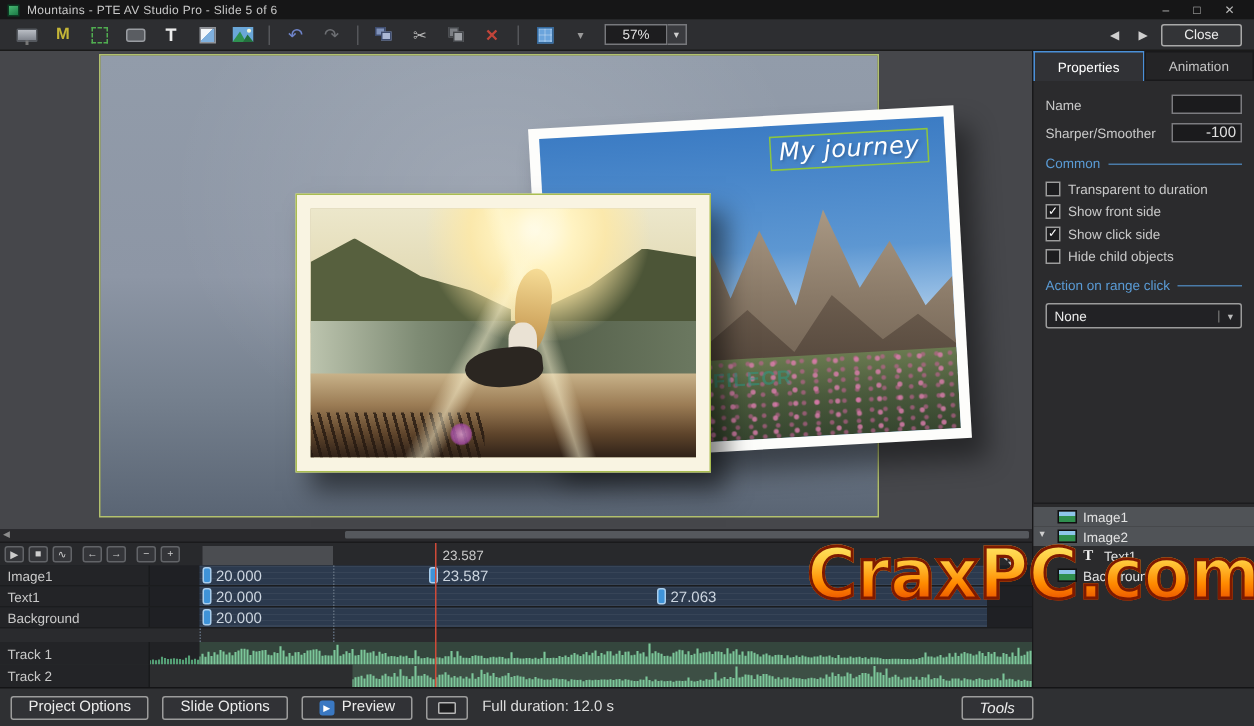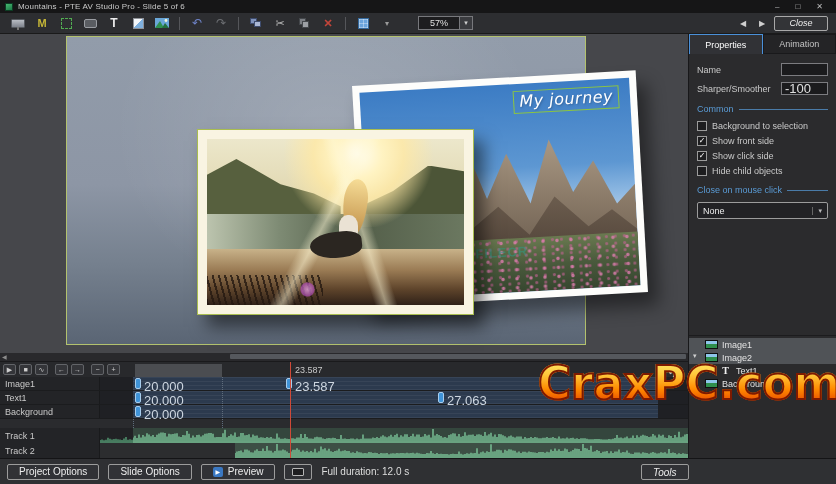--- a/index.html
+++ b/index.html
@@ -40,27 +40,27 @@
   .ic-copy { position: relative; width: 11px; height: 10px; }
   .ic-copy i { position: absolute; width: 7px; height: 7px; background: #7c7f84; border: 1px solid #44474b; }
   .ic-copy i:last-child { left: 3px; top: 3px; background: #9da0a5; }
   .ic-del { color: #c2453a; font-weight: bold; font-size: 11px; }
   .ic-grid { width: 11px; height: 11px; background: #6ba4dc; border: 1px solid #35699c;
              background-image: linear-gradient(#ffffff55 1px, transparent 1px), linear-gradient(90deg,#ffffff55 1px, transparent 1px);
              background-size: 4px 4px; }
   .ic-chevron { color: #9a9a9a; font-size: 8px; }
   .zoom-box { display: flex; align-items: center; margin-left: 2px; }
   .zoom-value { width: 42px; height: 14px; background: #1d1d1f; border: 1px solid #77787c;
-                color: #e2e2e2; font-size: 9px; display: flex; align-items: center; justify-content: center; margin-left: 15px; }
+                color: #e2e2e2; font-size: 9px; display: flex; align-items: center; justify-content: center; }
   .zoom-drop { width: 13px; height: 14px; background: #3a3b3f; border: 1px solid #77787c; border-left: none;
                color: #cfcfcf; font-size: 7px; display: flex; align-items: center; justify-content: center; }
   .toolbar-right { margin-left: auto; display: flex; align-items: center; gap: 5px; padding-right: 8px; }
   .nav-arrow { width: 14px; height: 14px; color: #cfcfcf; font-size: 8px; display: flex; align-items: center; justify-content: center; }
   .close-btn { width: 54px; height: 15px; border: 1px solid #a9a9a9; border-radius: 2px; background: #333437;
-               color: #ececec; font-size: 9px; display: flex; align-items: center; justify-content: center; font-style: italic; }
+               color: #ececec; font-size: 9px; display: flex; align-items: center; justify-content: center; }
 
   
   .canvas { position: absolute; top: 34px; left: 0; width: 688px; height: 319px; background: #46474b; overflow: hidden; }
   .slide { position: absolute; left: 66px; top: 2px; width: 520px; height: 309px; border: 1px solid #b3c26e;
            background: radial-gradient(ellipse at 50% 30%, rgba(255,255,255,.14), transparent 58%),
                        linear-gradient(180deg, #929caa 0%, #8d96a5 48%, #75808e 74%, #5a6574 100%); }
 
   .photo-mountains { position: absolute; left: 291px; top: 41px; width: 284px; height: 222px; background: #fdfdfb;
                      padding: 7px; transform: rotate(-3.2deg); box-shadow: 10px 14px 18px rgba(0,0,0,.45); }
   .pm-img { position: relative; width: 100%; height: 100%; overflow: hidden;
@@ -120,21 +120,21 @@
   .side-panel { position: absolute; left: 688px; top: 34px; width: 148px; height: 424px;
                 background: #2b2b2d; border-left: 1px solid #18181a; }
   .tabs { display: flex; height: 20px; }
   .tab { flex: 1; font-size: 9px; color: #c4c4c4; display: flex; align-items: center; justify-content: center;
          background: #242426; border: 1px solid #19191b; }
   .tab.active { background: #313236; border: 1px solid #4a90d9; border-bottom: none; color: #fff; }
   .panel-body { padding: 9px 8px 0; font-size: 9px; color: #c9c9c9; }
   .frow { display: flex; align-items: center; margin-bottom: 6px; gap: 14px; }
   .frow .lbl { width: 70px; flex: none; }
   .tinput { height: 13px; background: #1b1b1d; border: 1px solid #7c7c80; color: #e0e0e0;
-            font-size: 13px; padding: 0 3px; font-family: "Liberation Sans", sans-serif; width: 100%; }
+            font-size: 10px; padding: 0 3px; font-family: "Liberation Sans", sans-serif; width: 100%; text-align: right; }
   .tinput.small { width: 36px; flex: none; }
   .sect { display: flex; align-items: center; color: #5a9bd5; margin: 9px 0 7px; font-size: 9px; }
   .sect::after { content: ""; flex: 1; border-top: 1px solid #4a7ba8; margin-left: 5px; }
   .cbrow { display: flex; align-items: center; gap: 5px; margin-bottom: 5px; }
   .cb { width: 10px; height: 10px; flex: none; border: 1px solid #9c9c9c; background: #1d1d1f;
         display: flex; align-items: center; justify-content: center; font-size: 8px; color: #fff; line-height: 1; }
   .dd { height: 17px; border: 1px solid #9c9c9c; border-radius: 2px; background: #222225;
         display: flex; align-items: center; padding: 0 5px; color: #ececec; margin-top: 3px; }
   .dd .arrow { margin-left: auto; border-left: 1px solid #666; padding-left: 5px; font-size: 7px; color: #bbb; }
   .layers-panel { position: absolute; left: 0; right: 0; top: 301px; bottom: 0;
@@ -161,21 +161,21 @@
   .ruler-time { position: absolute; left: 295px; top: 3px; font-size: 9px; color: #c9c9c9; }
   .move-icon { position: absolute; right: 8px; top: 2px; color: #c0c0c0; }
   .tl-rows { position: absolute; top: 24px; left: 0; right: 0; }
   .tl-row { position: relative; height: 14px; border-bottom: 1px solid #1b1c1e; background: #1f2024; }
   .tl-label { position: absolute; left: 0; top: 0; bottom: 0; width: 100px; background: #232427; color: #c9c9c9;
               font-size: 9px; display: flex; align-items: center; padding-left: 5px; border-right: 1px solid #191a1c; }
   .tl-range { position: absolute; left: 133px; width: 525px; top: 0; bottom: 0; background: #2c3a4e;
               background-image: repeating-linear-gradient(180deg, rgba(255,255,255,.05) 0 1px, transparent 1px 4px); }
   .tl-dot { position: absolute; top: 0; bottom: 0; border-left: 1px dotted #5f6c7c; }
   .kf { position: absolute; top: 1px; width: 6px; height: 11px; background: #3f93d8; border: 1px solid #a9cdec; border-radius: 2px; }
-  .kf-label { position: absolute; top: 2px; font-size: 13px; color: #cdd6e0; }
+  .kf-label { position: absolute; top: 2px; font-size: 10px; color: #cdd6e0; }
   .tl-sep { position: absolute; top: 66px; left: 0; right: 0; height: 9px; background: #2a2b2e; }
   .audio-row { position: absolute; left: 0; right: 0; height: 15px; }
   .audio-row .tl-label { background: #232427; }
   .wave-seg { position: absolute; top: 0; bottom: 0; }
   .wave-seg svg { width: 100%; height: 100%; display: block; }
   .wave-bg { background: rgba(122, 199, 152, .22); }
   .playhead { position: absolute; left: 290px; top: 362px; width: 1px; height: 96px; background: #cf4a38; z-index: 6; }
 
   
   .bottombar { position: absolute; left: 0; right: 0; bottom: 0; height: 26px; background: #2f3033;
@@ -315,35 +315,35 @@
         <span class="lbl">Name</span>
         <input class="tinput" value="" style="">
       </div>
       <div class="frow">
         <span class="lbl">Sharper/Smoother</span>
         <input class="tinput" value="-100" style="">
       </div>
       <div class="sect">Common</div>
       <div class="cbrow">
         <span class="cb"></span>
-        <span>Background to selection</span>
+        <span>Transparent to duration</span>
       </div>
       <div class="cbrow">
         <span class="cb">✓</span>
         <span>Show front side</span>
       </div>
       <div class="cbrow">
         <span class="cb">✓</span>
         <span>Show click side</span>
       </div>
       <div class="cbrow">
         <span class="cb"></span>
         <span>Hide child objects</span>
       </div>
-      <div class="sect">Close on mouse click</div>
+      <div class="sect">Action on range click</div>
       <div class="dd">
         <span>None</span>
         <span class="arrow">▾</span>
       </div>
     </div>
 
     <div class="layers-panel">
       <div class="layer-row sel">
         <span class="limg"></span>
         <span>Image1</span>

